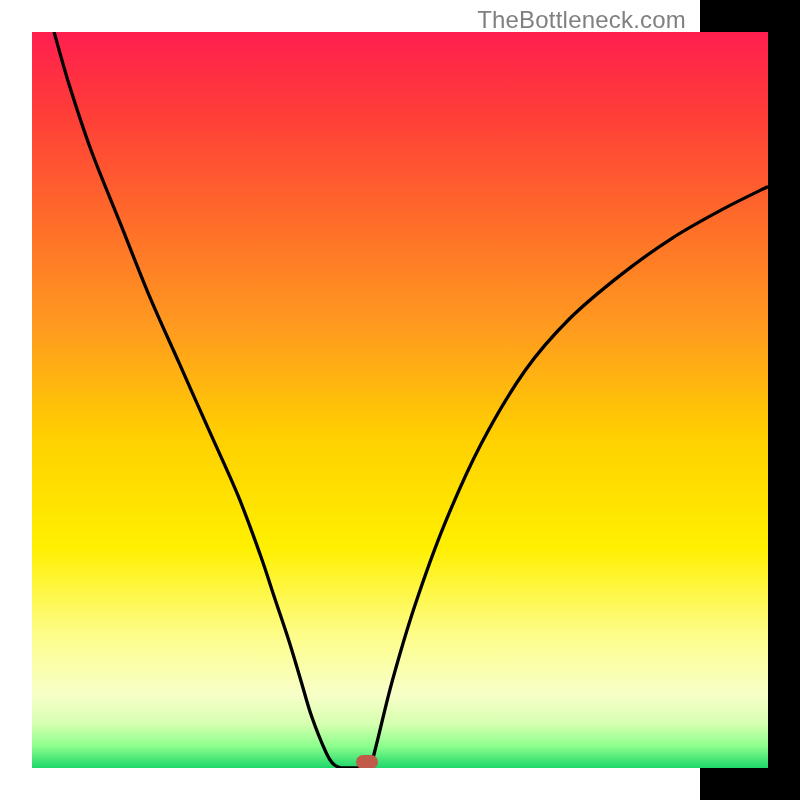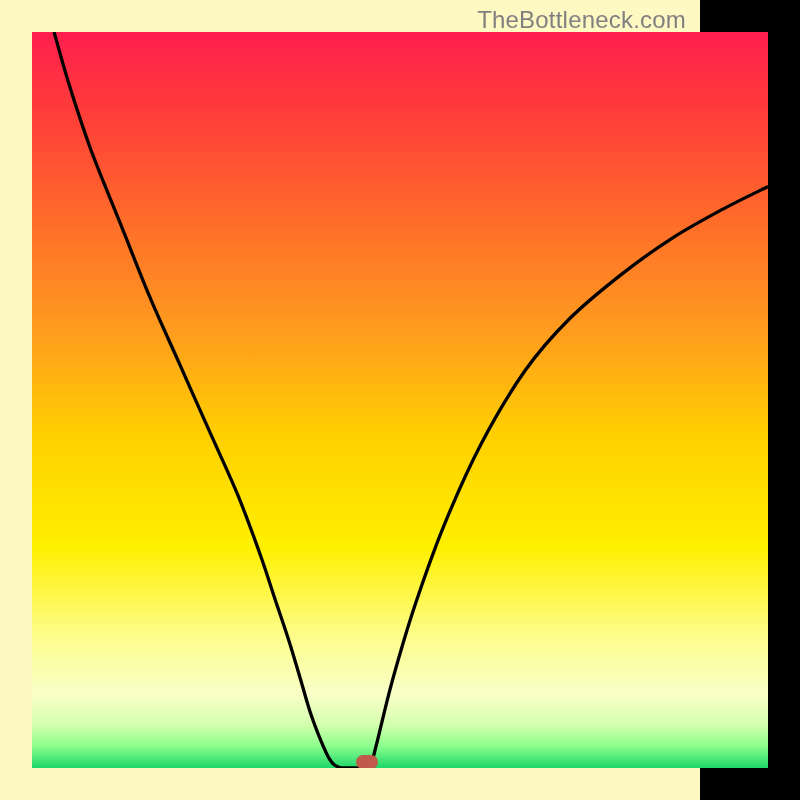--- a/index.html
+++ b/index.html
@@ -8,21 +8,21 @@
     width: 800px;
     height: 800px;
     background: #000;
     font-family: Arial, Helvetica, sans-serif;
     overflow: hidden;
   }
   .chart-container {
     position: relative;
     width: 700px;
     height: 800px;
-    background: #fef9c3;
+    background: #ffffff;
   }
   .watermark {
     position: absolute;
     top: 6px;
     right: 14px;
     color: #808080;
     font-size: 24px;
     font-weight: 500;
     letter-spacing: 0.2px;
     z-index: 20;

